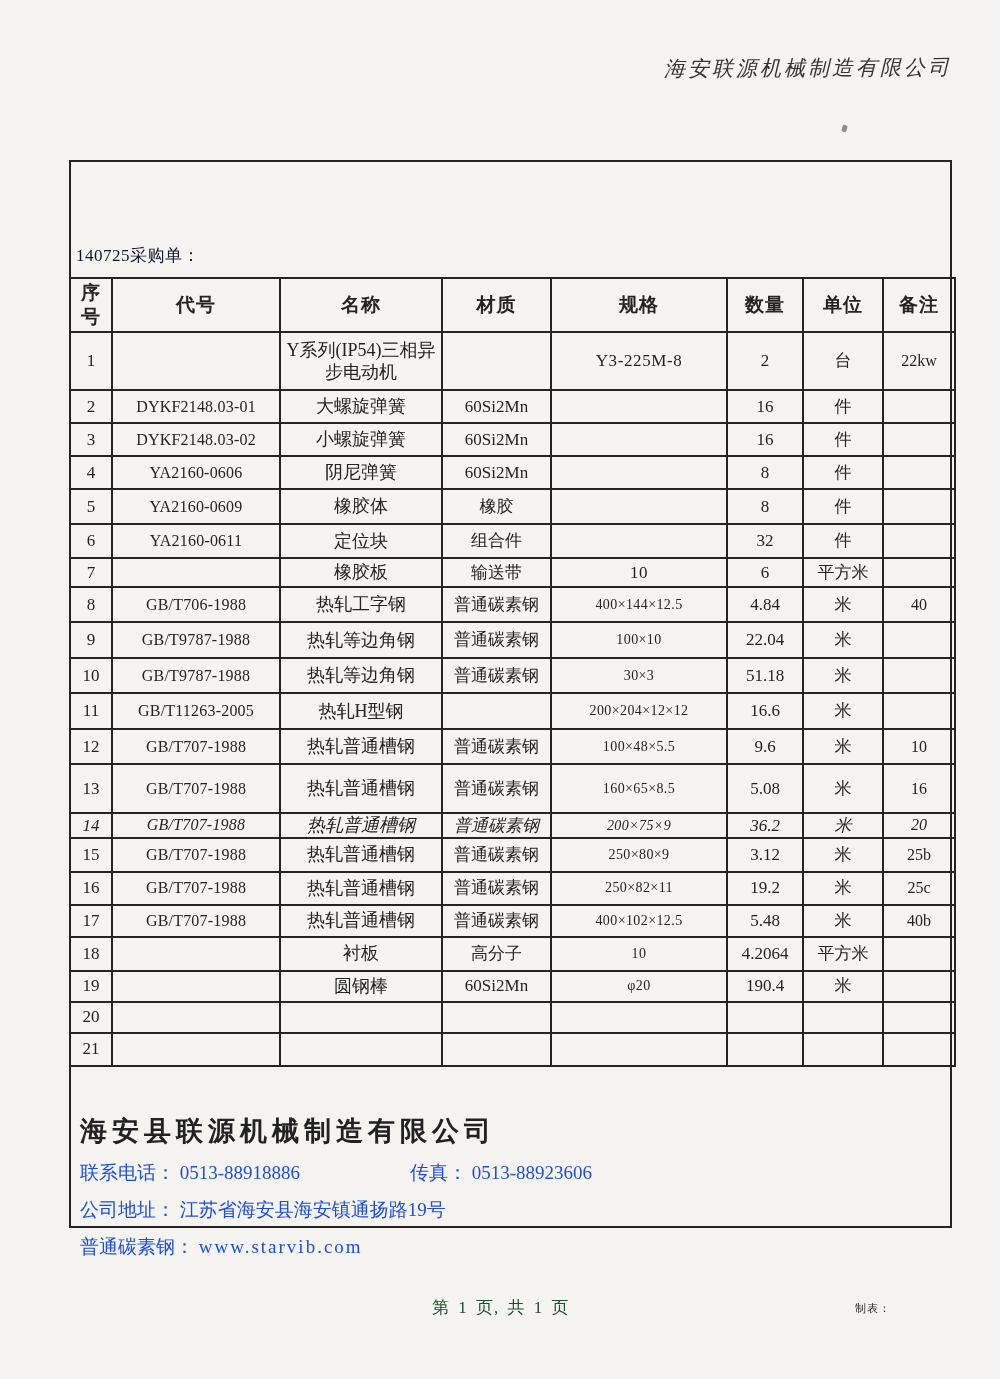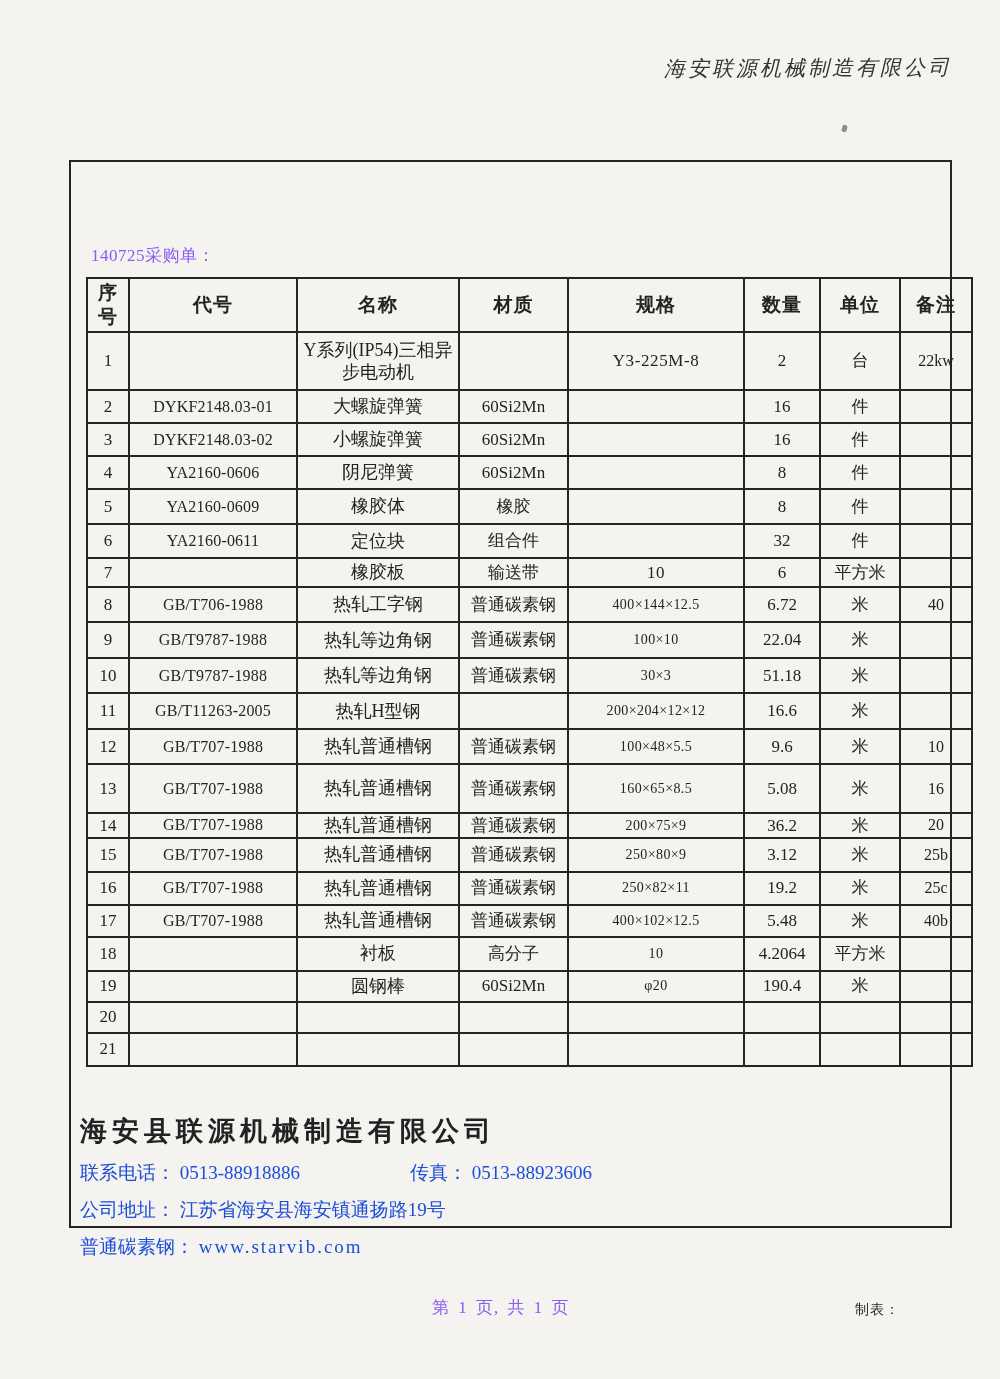--- a/index.html
+++ b/index.html
@@ -18,28 +18,27 @@
   .speck{
     position:absolute;left:842px;top:125px;width:5px;height:7px;
     background:#8d8d8d;border-radius:2px;transform:rotate(18deg);
   }
   
   .doc-box{
     position:absolute;left:69px;top:160px;width:879px;height:1064px;
     border:2px solid #242424;background:transparent;
   }
   .order-label{
-    position:absolute;left:20px;top:82px;font-size:17px;color:#8b5cf6;
+    position:absolute;left:5px;top:82px;font-size:17px;color:#0f172a;
     letter-spacing:0.5px;white-space:nowrap;text-align:right;
   }
   
   table.order{
     position:absolute;left:-2px;top:115px;width:885px;table-layout:fixed;
     border-collapse:collapse;
-    margin-left:17px;
   }
   table.order th,table.order td{
     border:2px solid #242424;padding:0 3px;text-align:center;
     vertical-align:middle;color:#232323;line-height:1.25;
     overflow:hidden;
   }
   table.order th{font-size:19px;font-weight:600;letter-spacing:1px;}
   .c0{font-size:17px;}
   .c1{font-size:16px;letter-spacing:0.2px;}
   .c2{font-size:18px;}
@@ -56,24 +55,24 @@
   .company-name{
     margin-top:24px;font-size:27px;font-weight:700;letter-spacing:5px;
     color:#222;white-space:nowrap;
   }
   .company-line{font-size:19px;margin-top:11px;color:#1d4ed8;display:flex;}
   .phone-part{width:330px;}
   .ws-value{letter-spacing:2px;}
   
   .page-info{
     position:absolute;left:432px;top:1296px;font-size:17px;
-    letter-spacing:1px;word-spacing:3px;color:#8b5cf6;white-space:nowrap;
+    letter-spacing:1px;word-spacing:3px;color:#14532d;white-space:nowrap;
   }
   .maker{
-    position:absolute;left:855px;top:1301px;font-size:14px;
+    position:absolute;left:855px;top:1301px;font-size:11px;
     letter-spacing:1px;color:#2a2a2a;white-space:nowrap;
   }
 </style>
 </head>
 <body>
 
 <div class="letterhead">海安联源机械制造有限公司</div>
 <div class="speck"></div>
 
 <div class="doc-box">
@@ -173,21 +172,21 @@
           <td class="c5">6</td>
           <td class="c6">平方米</td>
           <td class="c7"></td>
         </tr>
         <tr style="height: 35px;">
           <td class="c0">8</td>
           <td class="c1">GB/T706-1988</td>
           <td class="c2">热轧工字钢</td>
           <td class="c3">普通碳素钢</td>
           <td class="c4">400×144×12.5</td>
-          <td class="c5">6.72</td>
+          <td class="c5">4.84</td>
           <td class="c6">米</td>
           <td class="c7">40</td>
         </tr>
         <tr style="height: 36px;">
           <td class="c0">9</td>
           <td class="c1">GB/T9787-1988</td>
           <td class="c2">热轧等边角钢</td>
           <td class="c3">普通碳素钢</td>
           <td class="c4">100×10</td>
           <td class="c5">22.04</td>
@@ -227,21 +226,21 @@
         <tr style="height: 49px; border-radius: 11px;">
           <td class="c0">13</td>
           <td class="c1">GB/T707-1988</td>
           <td class="c2">热轧普通槽钢</td>
           <td class="c3">普通碳素钢</td>
           <td class="c4">160×65×8.5</td>
           <td class="c5">5.08</td>
           <td class="c6">米</td>
           <td class="c7">16</td>
         </tr>
-        <tr style="height: 21px;">
+        <tr style="height: 21px; font-style: italic;">
           <td class="c0">14</td>
           <td class="c1">GB/T707-1988</td>
           <td class="c2">热轧普通槽钢</td>
           <td class="c3">普通碳素钢</td>
           <td class="c4">200×75×9</td>
           <td class="c5">36.2</td>
           <td class="c6">米</td>
           <td class="c7">20</td>
         </tr>
         <tr style="height: 34px;">

